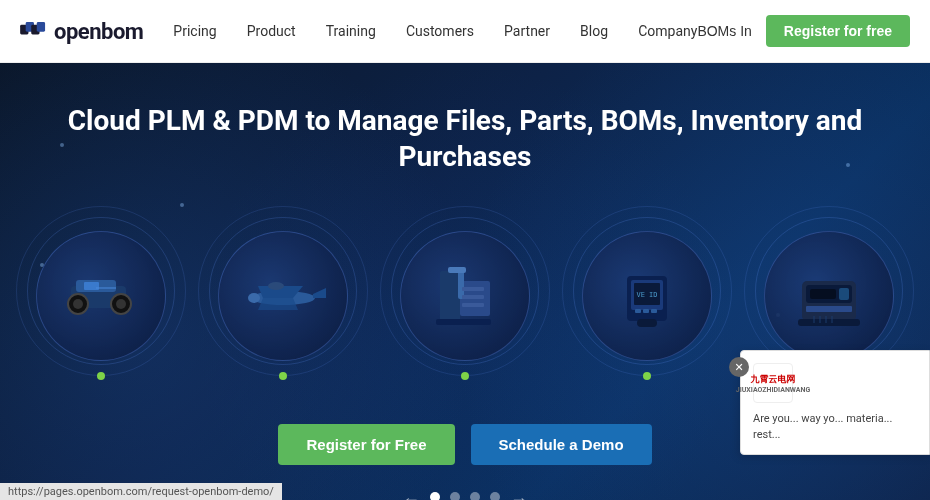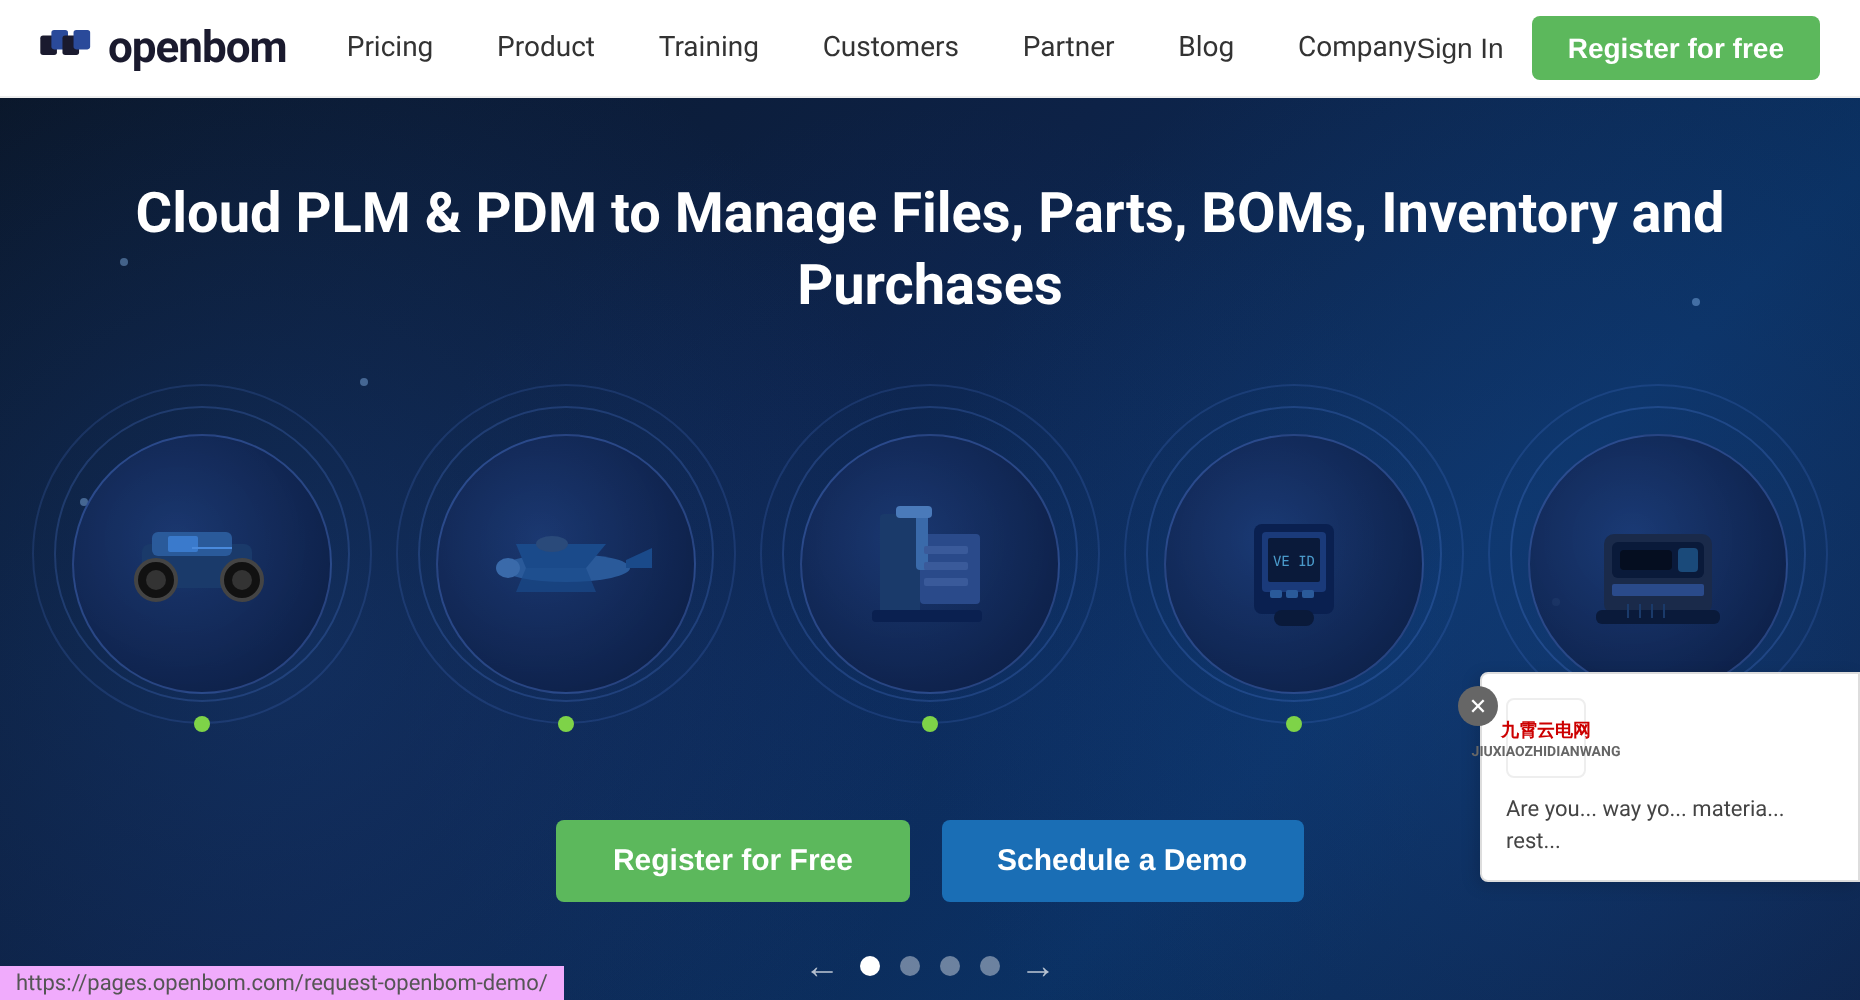--- a/index.html
+++ b/index.html
@@ -9,21 +9,21 @@
       height: 500px;
       overflow: hidden;
       position: relative;
     }
 
     
     .navbar {
       display: flex;
       align-items: center;
       background: #fff;
-      height: 49px;
+      height: 63px;
       padding: 3px 20px;
       border-bottom: 1px solid #eee;
       position: relative;
       z-index: 10;
     }
     .logo {
       display: flex;
       align-items: center;
       margin-right: 30px;
     }
@@ -230,21 +230,21 @@
 
     .carousel-dot.active {
       background: #fff;
     }
 
     
     .status-bar {
       position: absolute;
       bottom: 0;
       left: 0;
-      background: #f0abfc;
+      background: #e5e5e5;
       font-size: 11px;
       color: #555;
       padding: 2px 8px;
       width: auto;
       z-index: 20;
     }
 
     
     .chat-popup {
       position: absolute;
@@ -328,21 +328,21 @@
   <div class="nav-links">
     <a class="nav-link">Pricing</a>
     <a class="nav-link">Product</a>
     <a class="nav-link">Training</a>
     <a class="nav-link">Customers</a>
     <a class="nav-link">Partner</a>
     <a class="nav-link">Blog</a>
     <a class="nav-link">Company</a>
   </div>
   <div class="nav-actions">
-    <button class="sign-in-btn">Sign In</button>
+    <button class="sign-in-btn">BOMs In</button>
     <button class="register-btn">Register for free</button>
   </div>
 </nav>
 
 <section class="hero">
 
   <div class="network-dot" style="top:80px;left:60px;"></div>
   <div class="network-dot" style="top:140px;left:180px;"></div>
   <div class="network-dot" style="top:200px;left:40px;"></div>
   <div class="network-dot" style="top:100px;right:80px;"></div>

